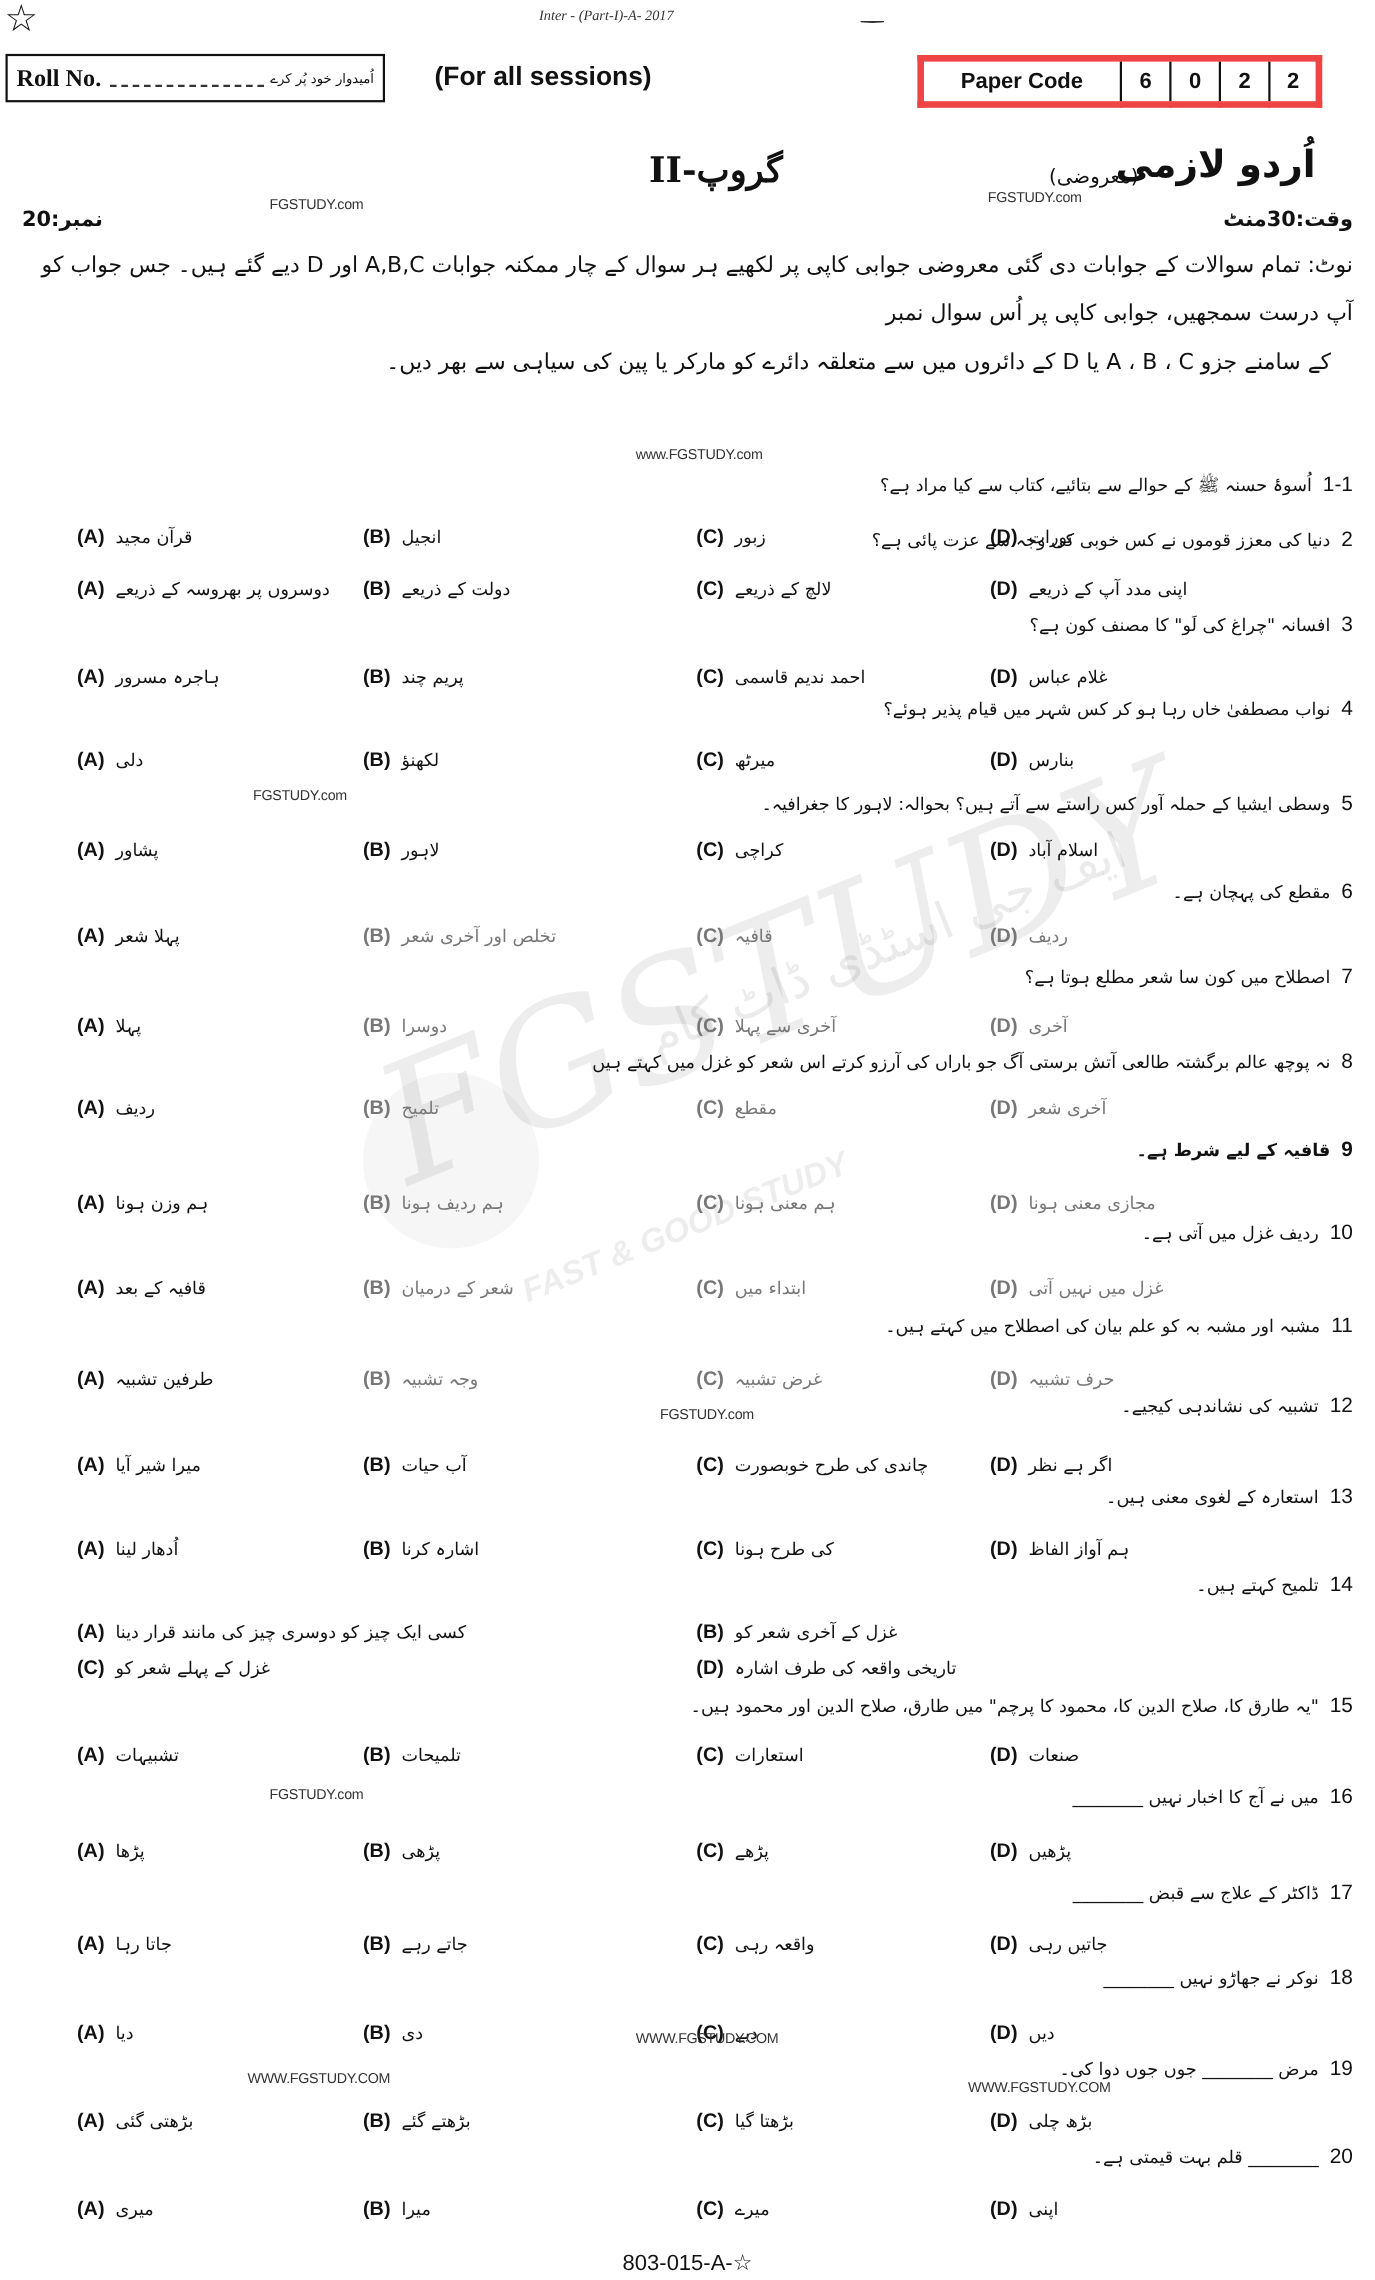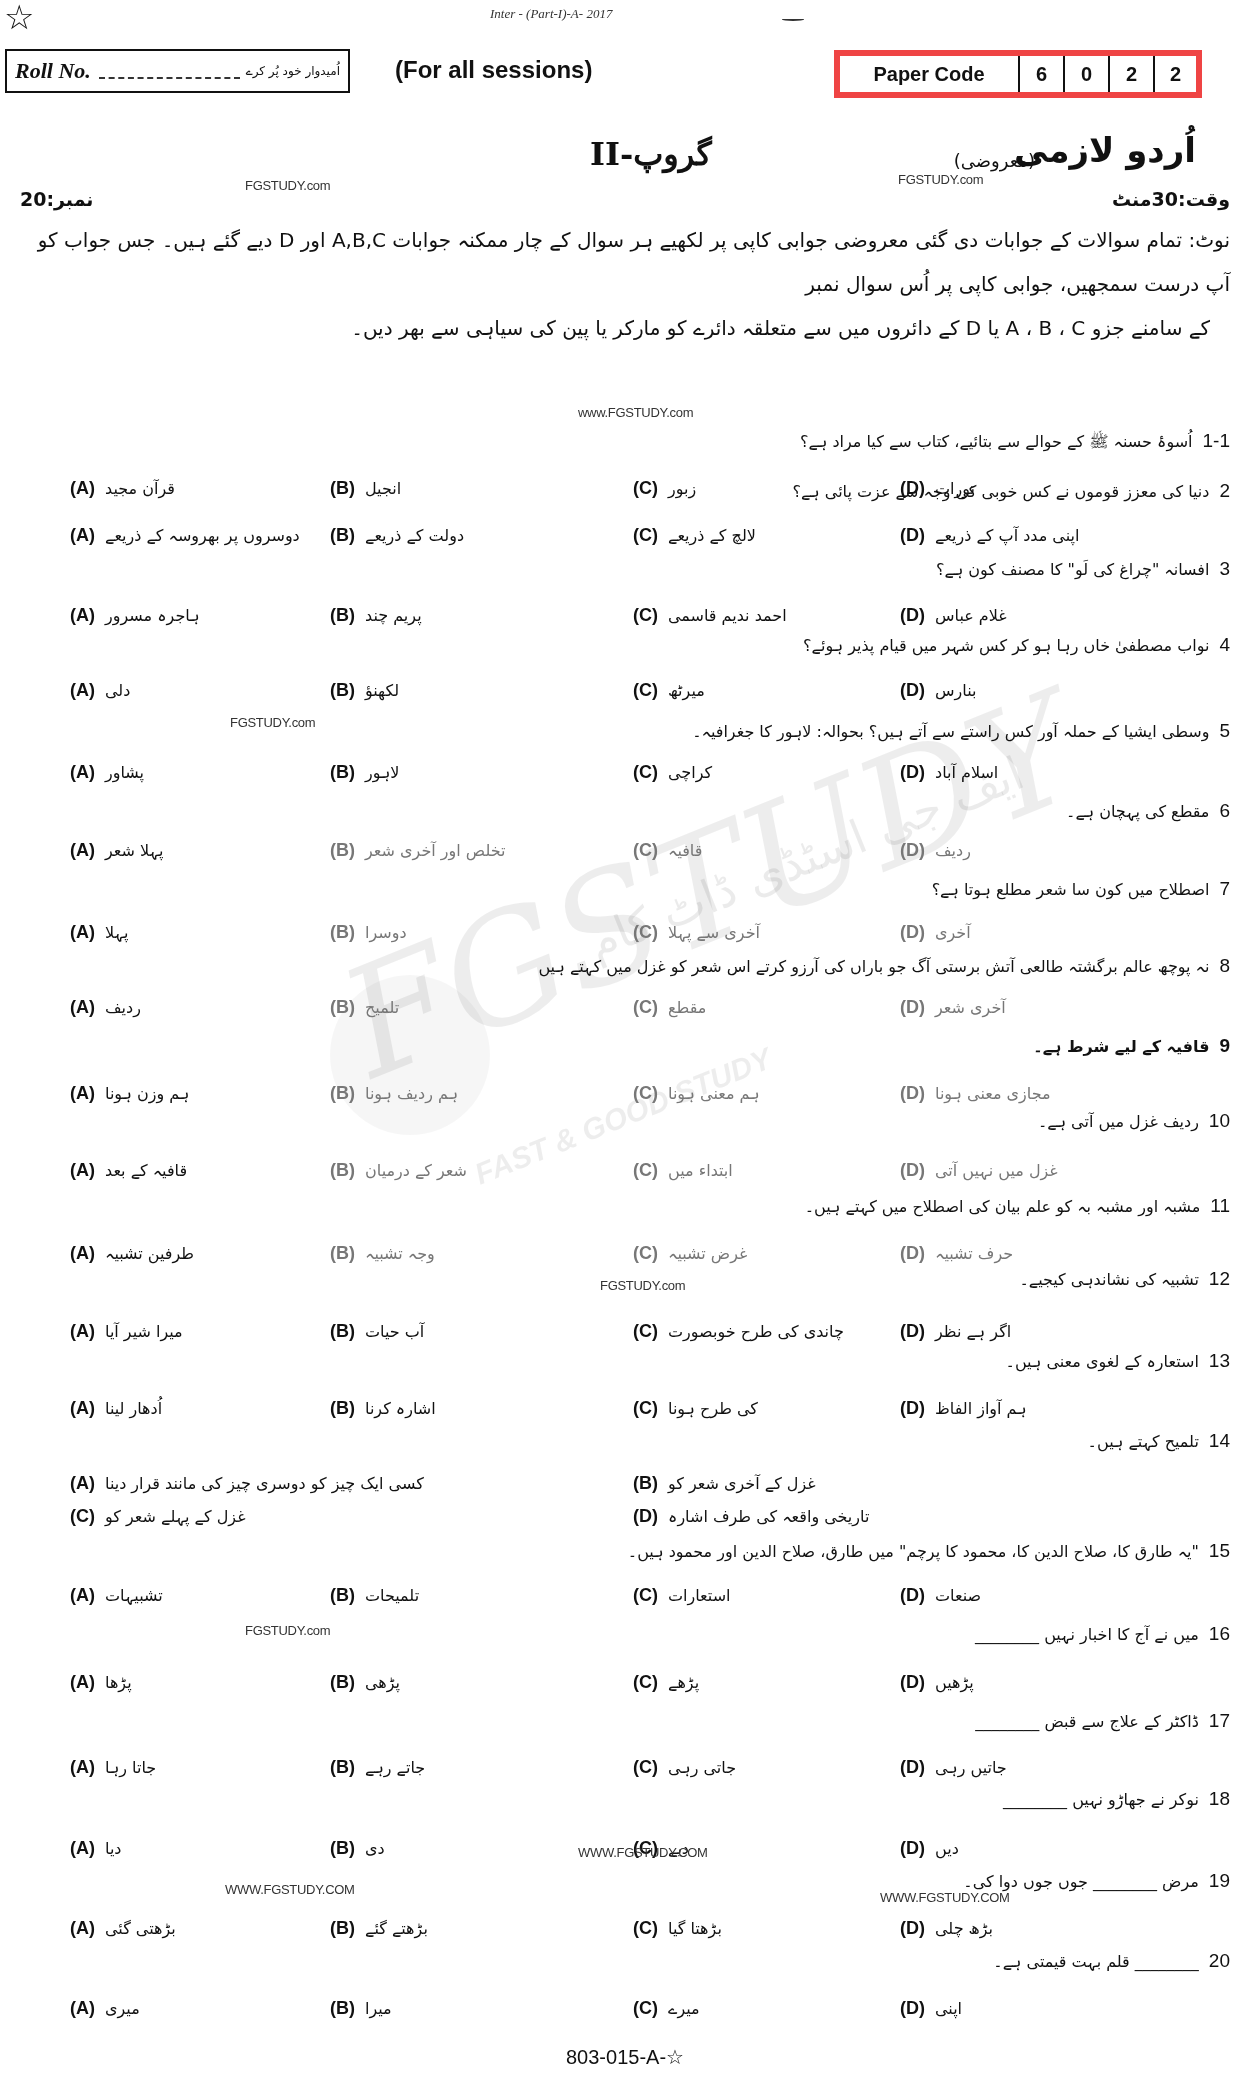--- a/index.html
+++ b/index.html
@@ -7,21 +7,21 @@
     body { position: relative; font-family: "DejaVu Sans", sans-serif; color: #111; }
 
     .abs { position: absolute; }
 
     
     .star-top { left: 4px; top: 0px; font-size: 34px; line-height: 34px; color: #111; }
     .header-code { left: 490px; top: 6px; font-family: "Liberation Serif", serif; font-style: italic; font-size: 13px; color: #333; }
     .header-dash { left: 782px; top: 18px; width: 22px; height: 3px; border-bottom: 2px solid #333; border-radius: 0 0 50% 50%; }
 
     .roll-box { left: 5px; top: 49px; width: 345px; height: 44px; border: 2px solid #111; display: flex; align-items: center; padding: 0 8px; }
-    .roll-label { font-family: "Liberation Serif", serif; font-style: italic; font-weight: bold; font-size: 22px; }
+    .roll-label { font-family: "Liberation Serif", serif; font-weight: bold; font-size: 22px; }
     .roll-line { flex: 1; border-bottom: 2px dashed #333; margin: 14px 6px 0 8px; height: 2px; }
     .roll-urdu { font-size: 12px; direction: rtl; }
 
     .sessions { left: 395px; top: 56px; font-family: "Liberation Sans", sans-serif; font-weight: bold; font-size: 24px; }
 
     .code-table { left: 834px; top: 50px; border-collapse: collapse; border: 6px solid #ef4444; }
     .code-table td { border: 2px solid #111; height: 42px; text-align: center; font-family: "Liberation Sans", sans-serif; font-weight: bold; font-size: 20px; }
     .code-table td.lbl { width: 182px; }
     .code-table td.dig { width: 45px; }
 
@@ -377,21 +377,21 @@
     <div class="abs opt" style="left: 70px; top: 1757px;">
       <span class="opt-letter">(A)</span>
       <span class="opt-text">جاتا رہا</span>
     </div>
     <div class="abs opt" style="left: 330px; top: 1757px;">
       <span class="opt-letter">(B)</span>
       <span class="opt-text">جاتے رہے</span>
     </div>
     <div class="abs opt" style="left: 633px; top: 1757px;">
       <span class="opt-letter">(C)</span>
-      <span class="opt-text">جاتی رہی</span>
+      <span class="opt-text">واقعہ رہی</span>
     </div>
     <div class="abs opt" style="left: 900px; top: 1757px;">
       <span class="opt-letter">(D)</span>
       <span class="opt-text">جاتیں رہی</span>
     </div>
     <div class="abs q-stem" style="top: 1788px;"><span class="q-num">18</span><span>نوکر نے جھاڑو نہیں ________</span></div>
     <div class="abs opt" style="left: 70px; top: 1838px;">
       <span class="opt-letter">(A)</span>
       <span class="opt-text">دیا</span>
     </div>

